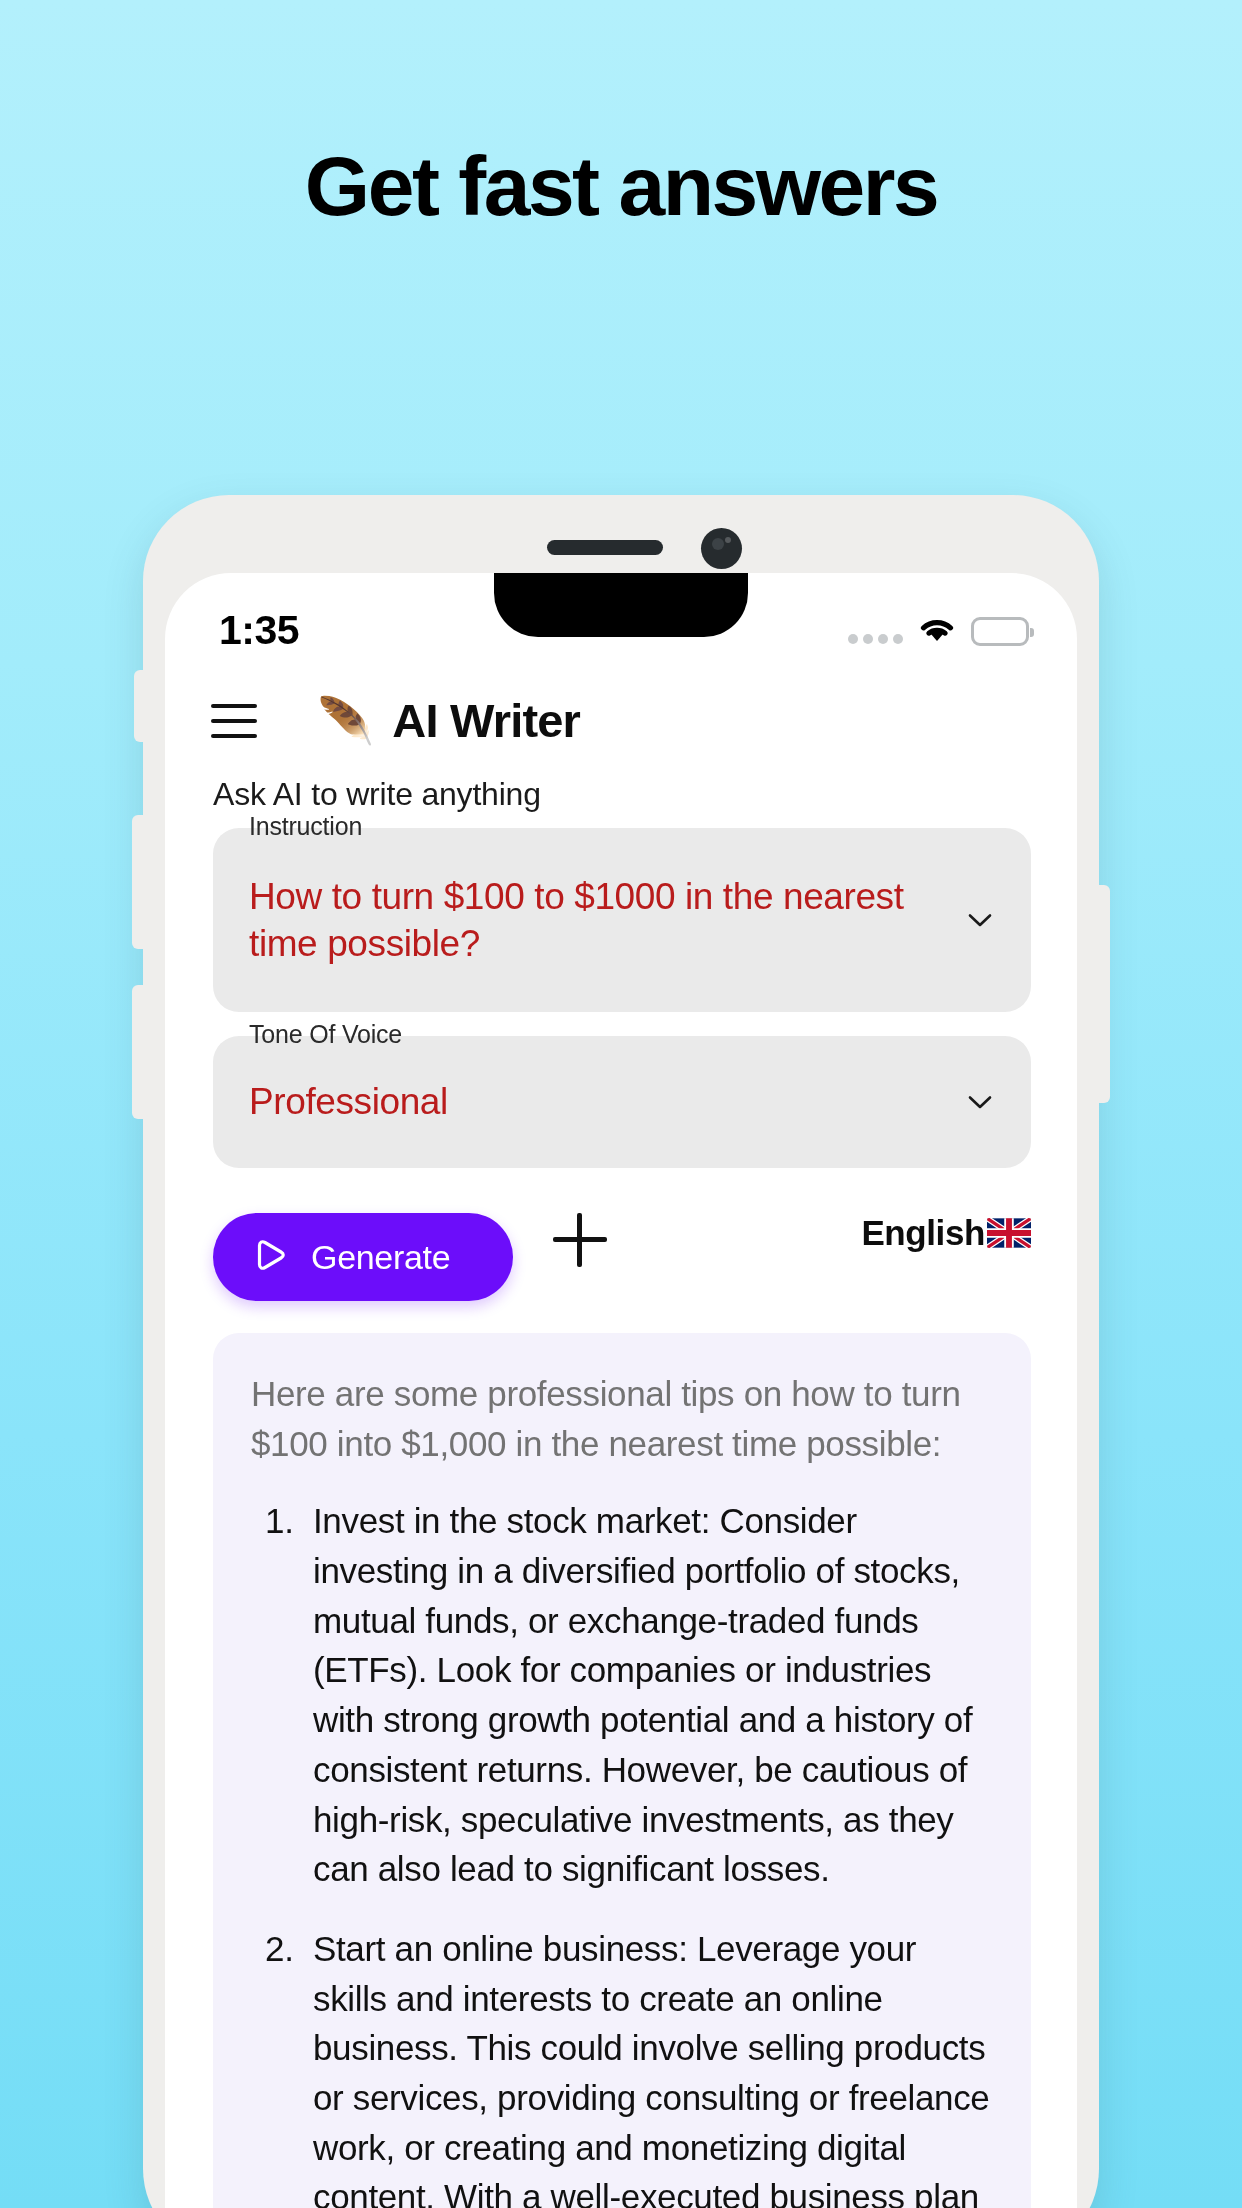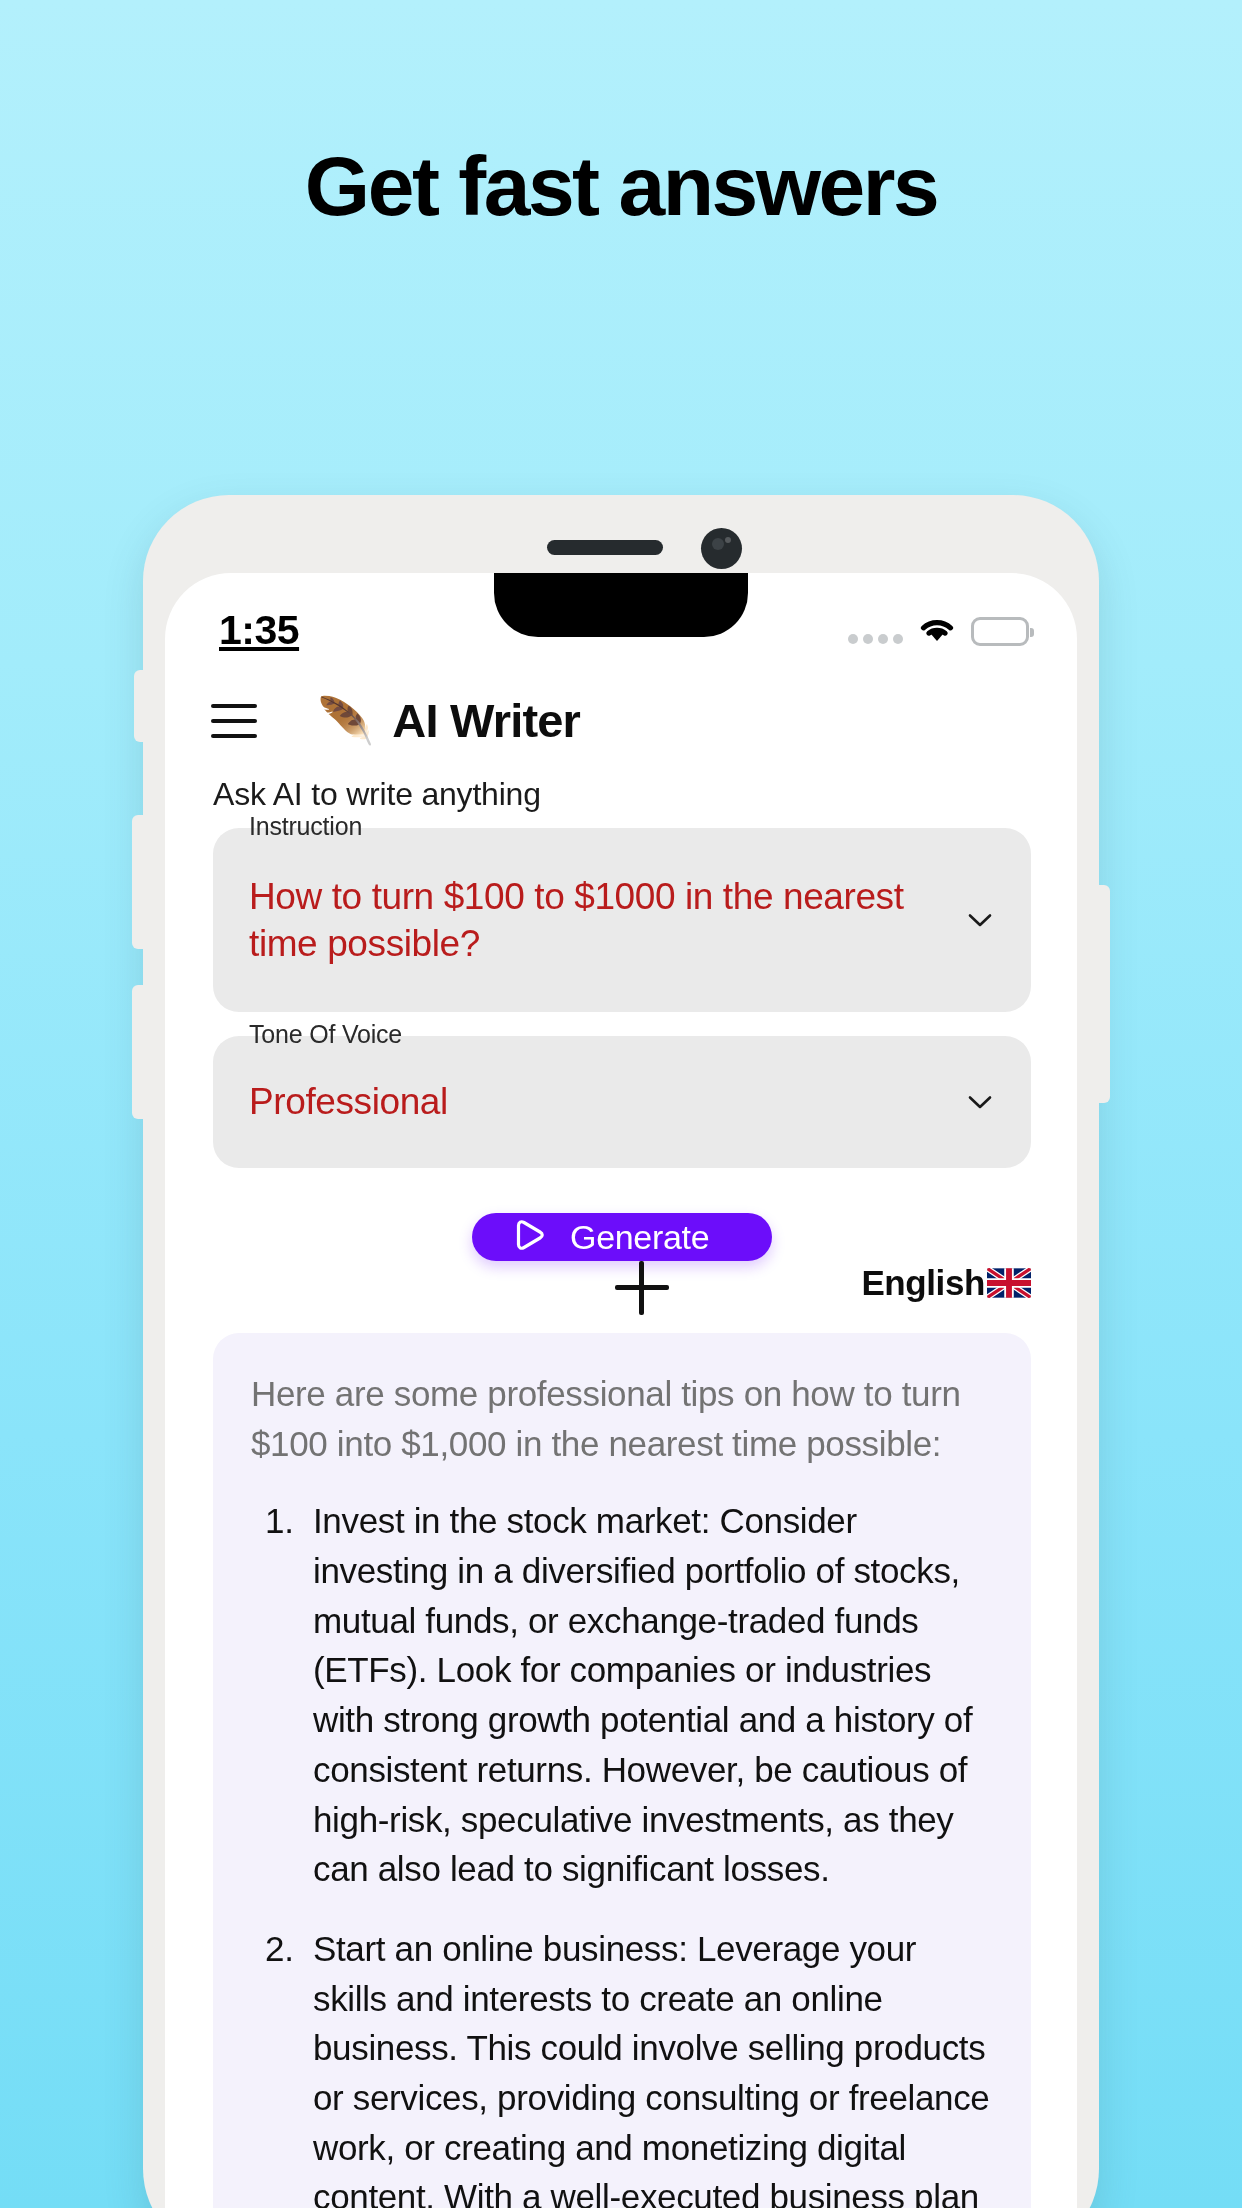--- a/index.html
+++ b/index.html
@@ -118,21 +118,20 @@
   
   .statusbar {
     position: absolute;
     top: 0; left: 0;
     width: 100%;
     height: 96px;
     display: flex;
     align-items: center;
     justify-content: space-between;
     padding: 0 48px 0 54px;
-    text-decoration: underline;
   }
   .status-time {
     font-size: 41px;
     font-weight: 600;
     color: #000;
     letter-spacing: -0.5px;
     padding-top: 18px;
   }
   .status-icons {
     display: flex;
@@ -264,22 +263,21 @@
   .chevron svg { display: block; }
 
   
   .action-row {
     position: absolute;
     top: 640px;
     left: 48px;
     width: 818px;
     height: 90px;
     display: flex;
-    align-items: center;
-    flex-direction: column;
+    align-items: flex-start;
   }
   .generate-btn {
     height: 88px;
     min-width: 300px;
     background: #6c0dfa;
     border-radius: 46px;
     display: flex;
     align-items: center;
     gap: 18px;
     padding: 0 40px 0 36px;

